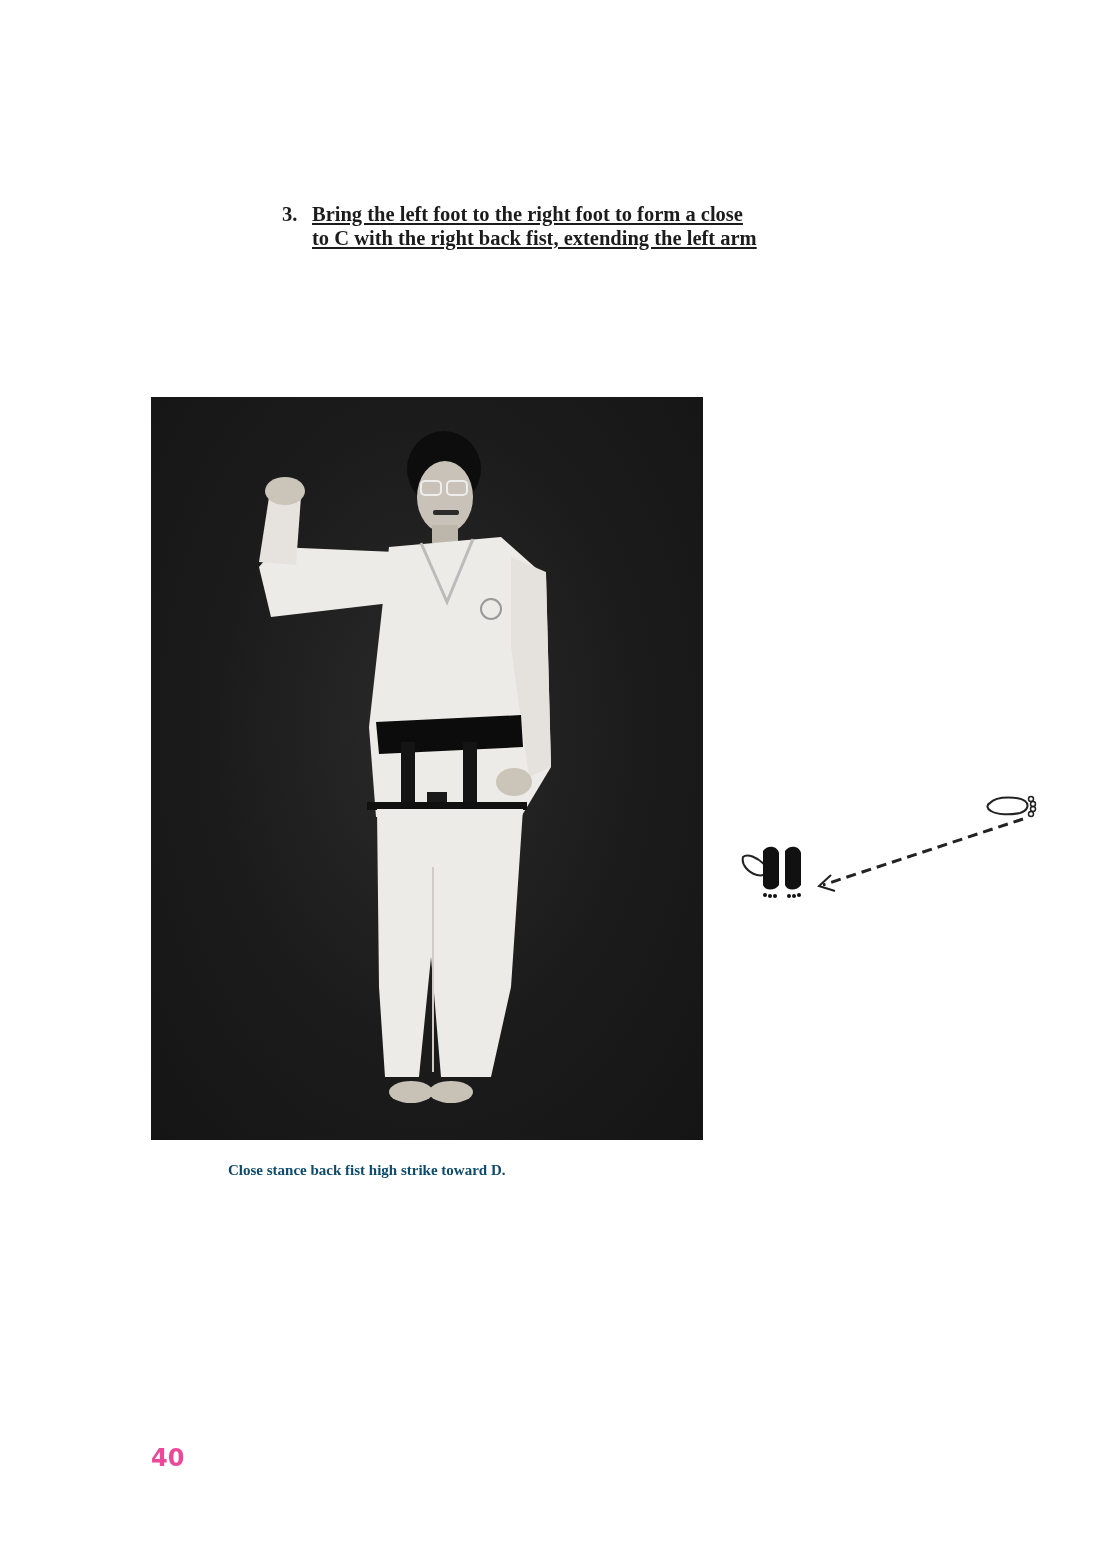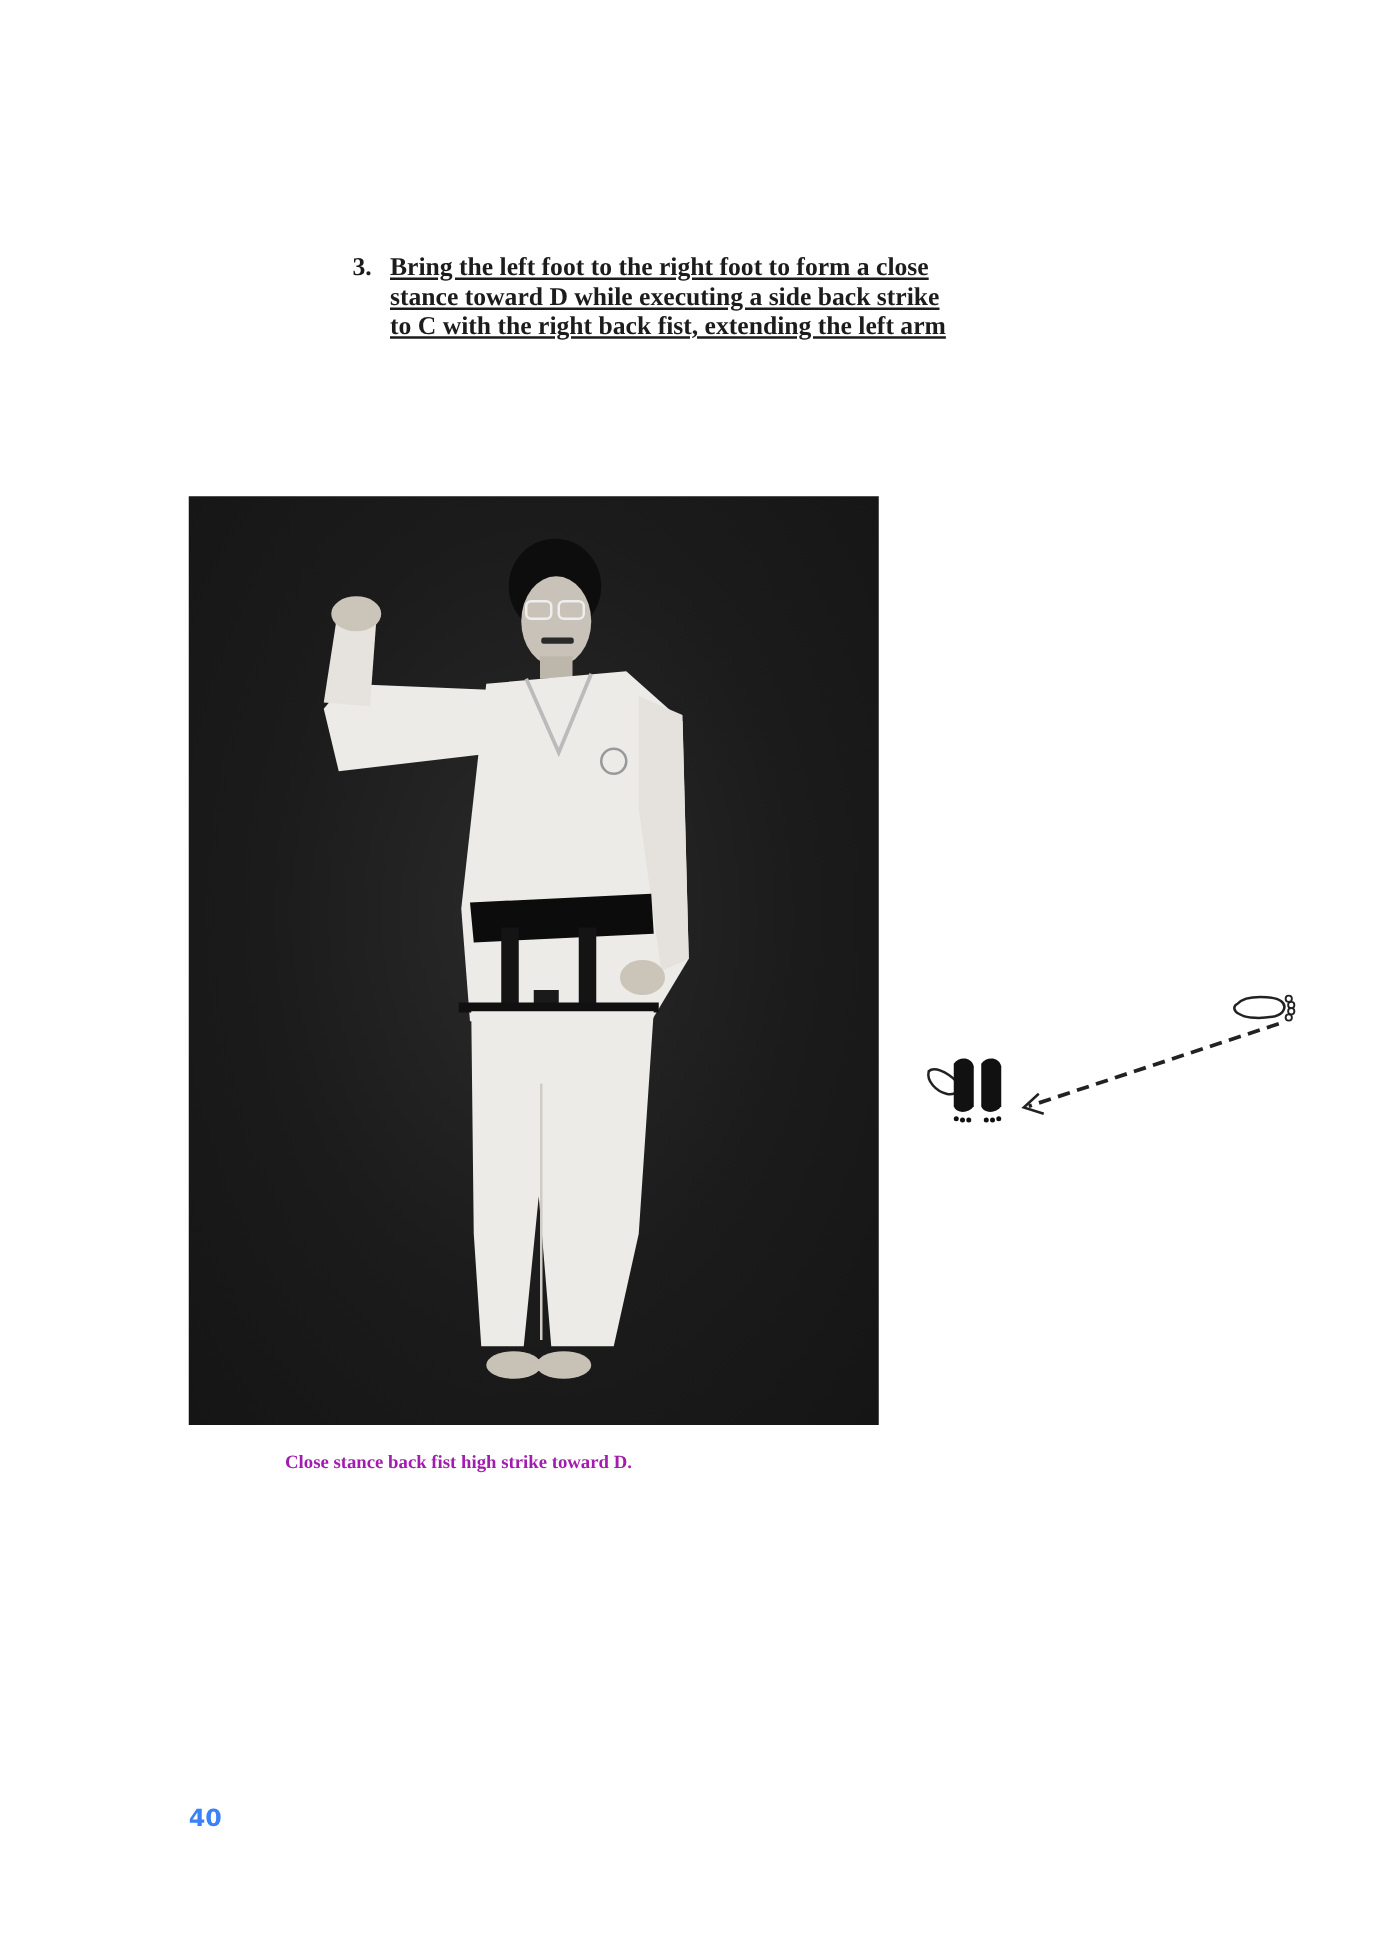--- a/index.html
+++ b/index.html
@@ -37,45 +37,44 @@
       background: radial-gradient(ellipse at 50% 45%, #2a2a2a 0%, #1b1b1b 55%, #151515 100%);
       overflow: hidden;
     }
     .photo svg { position: absolute; left: 0; top: 0; }
     .caption {
       position: absolute;
       left: 228px; top: 1162px;
       font-family: "Liberation Serif", "DejaVu Serif", serif;
       font-weight: bold;
       font-size: 15px;
-      color: #a21caf;
+      color: #0c4a6e;
       white-space: nowrap;
     }
     .diagram {
       position: absolute;
       left: 735px; top: 785px;
       width: 310px; height: 125px;
     }
     .page-number {
       position: absolute;
       left: 151px; top: 1444px;
       font-family: "DejaVu Sans", "Liberation Sans", sans-serif;
       font-weight: bold;
-      font-size: 19px;
-      color: #3b82f6;
+      font-size: 24px;
+      color: #ec4899;
     }
   </style>
 </head>
 <body>
 
 <div class="instruction">
   <span class="num">3.</span>
   <div class="lines">
     <span class="line">Bring the left foot to the right foot to form a close</span>
-    <span class="line">stance toward D while executing a side back strike</span>
     <span class="line">to C with the right back fist, extending the left arm</span>
   </div>
 </div>
 
 <div class="photo">
   <svg width="552" height="743" viewBox="0 0 552 743">
 
     <ellipse cx="293" cy="72" rx="37" ry="38" fill="#0d0d0d"></ellipse>
 
     <ellipse cx="294" cy="100" rx="28" ry="36" fill="#c9c2b8"></ellipse>

